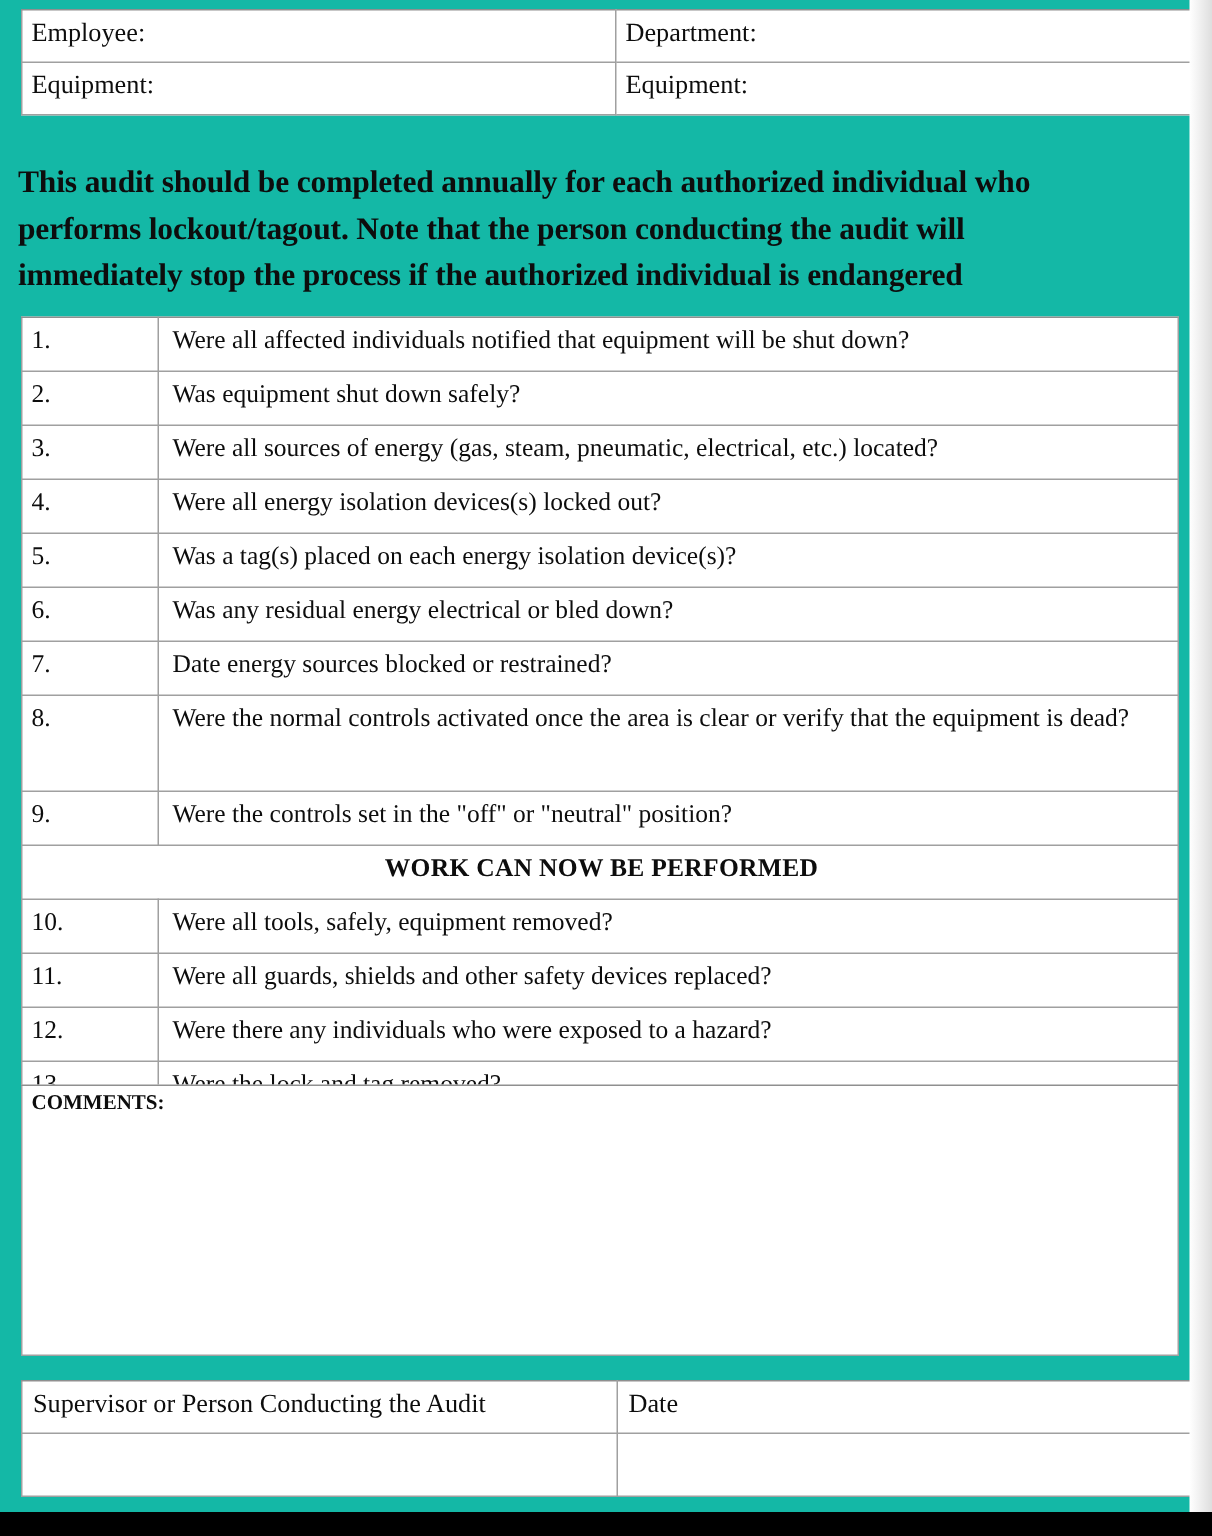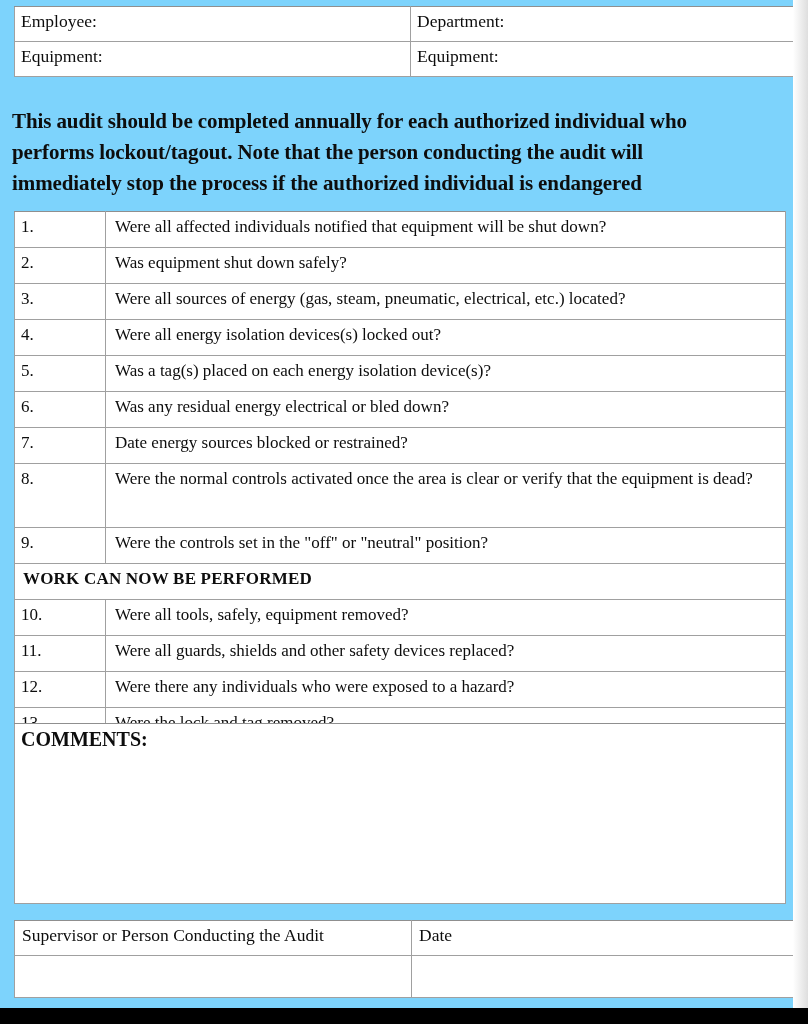--- a/index.html
+++ b/index.html
@@ -15,21 +15,21 @@
     font-family: "Liberation Serif", "DejaVu Serif", serif;
     color: #0d0d0d;
   }
 
   .page {
     position: absolute;
     left: 0;
     top: 0;
     width: 808px;
     height: 1024px;
-    background: #7dd3fc;
+    background: #14b8a6;
   }
 
   
   .scan-right-edge {
     position: absolute;
     right: 0;
     top: 0;
     width: 15px;
     height: 1008px;
     background: linear-gradient(to right, #ffffff 0%, #f2f2f2 40%, #dedede 100%);
@@ -47,21 +47,21 @@
   .doc-table {
     border-collapse: collapse;
     table-layout: fixed;
     background: #ffffff;
   }
   .doc-table td {
     border: 1px solid #a0a0a0;
     border-top-color: #8f8f8f;
     vertical-align: top;
     padding: 3px 6px 4px 6px;
-    font-size: 20px;
+    font-size: 14px;
     line-height: 1.28;
   }
 
   
   .header-table {
     position: absolute;
     left: 14px;
     top: 6px;
     width: 772px;
   }
@@ -99,20 +99,21 @@
   .q-num {
     width: 78px;
     padding-left: 6px !important;
   }
   .q-text {
     padding-left: 9px !important;
   }
   .q-row td { height: 26px; }
   .q-row-tall td { height: 54px; }
   .banner-cell {
+    text-align: center;
     font-weight: bold;
     font-size: 17.5px;
     letter-spacing: 0.2px;
     height: 26px;
   }
 
   
   .comments-table {
     position: absolute;
     left: 14px;

